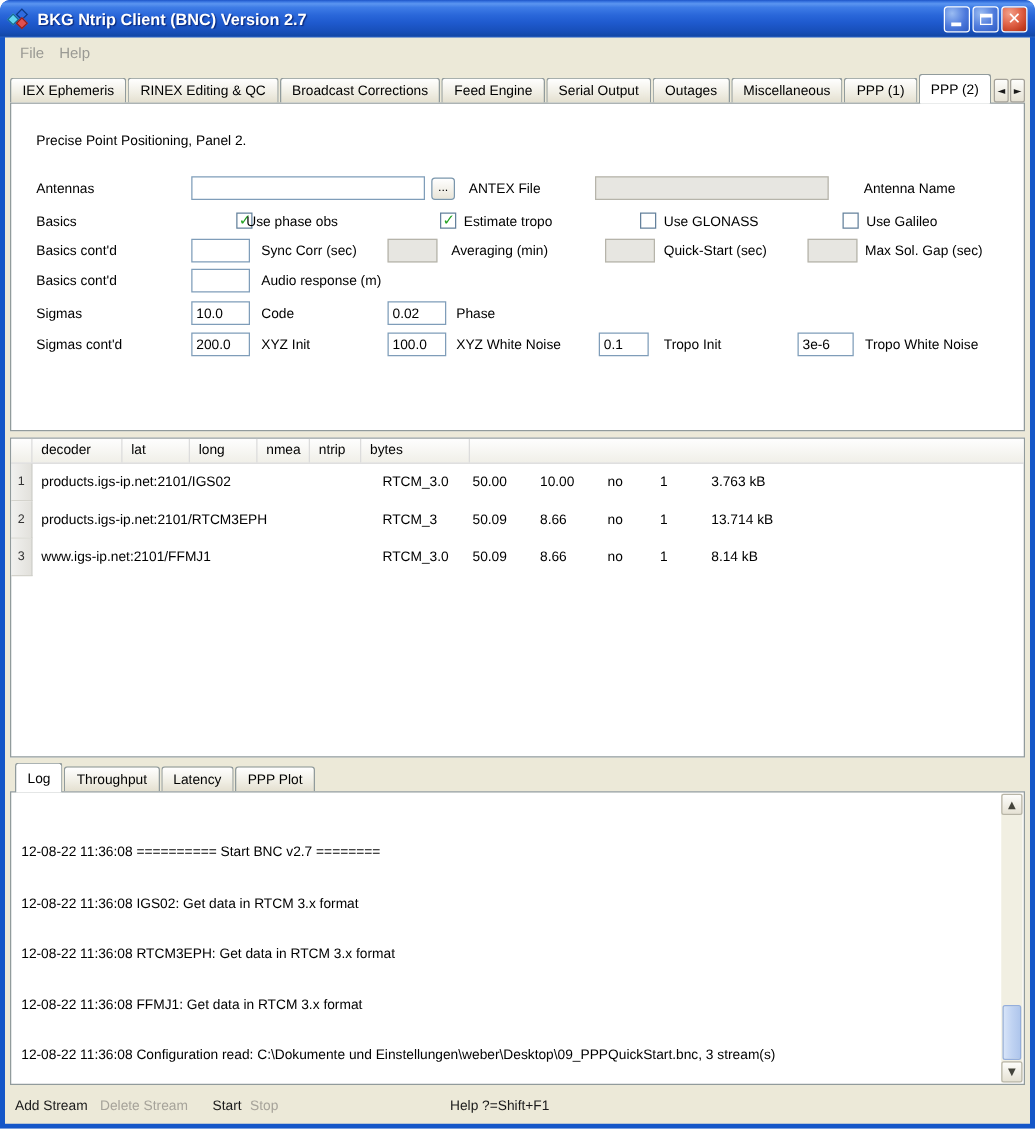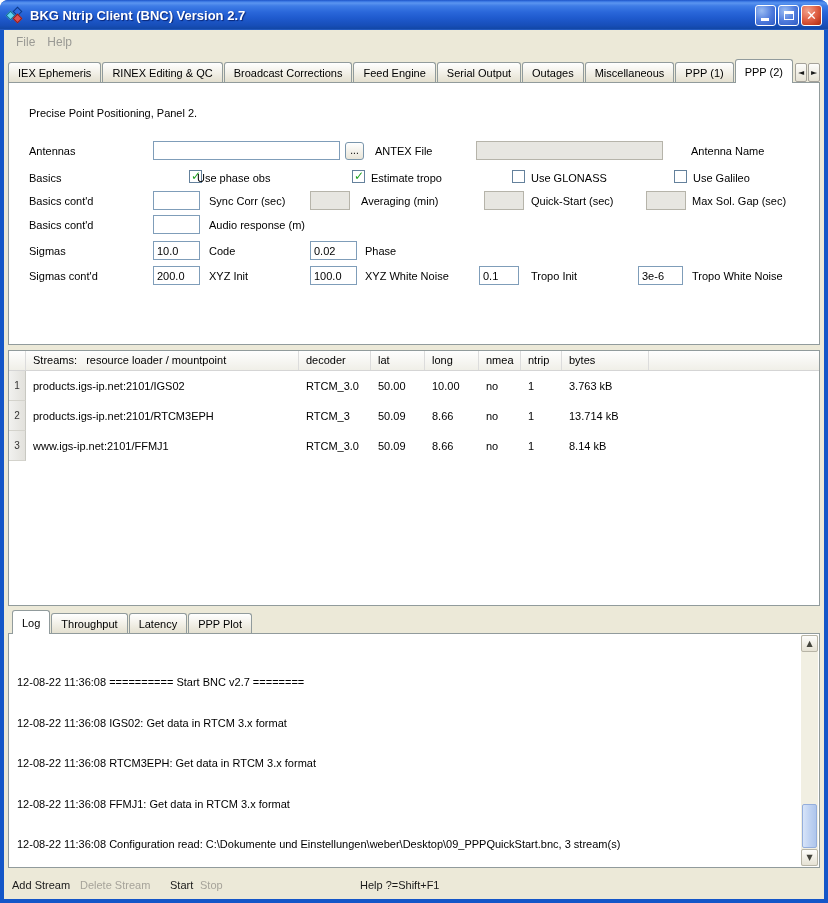--- a/index.html
+++ b/index.html
@@ -197,21 +197,20 @@
         <input class="finput" style="left: 470px; width: 40px;" value="0.1">
         <span class="flabel" style="left:522px">Tropo Init</span>
         <input class="finput" style="left: 629px; width: 45px;" value="3e-6">
         <span class="flabel" style="left:683px">Tropo White Noise</span>
       </div>
     </div>
 
     <div class="streams">
       <div class="s-header">
         <div class="s-hcell s-corner"></div>
-        <div class="s-hcell" style="width:273px">Streams:   resource loader / mountpoint</div>
         <div class="s-hcell" style="width:72px">decoder</div>
         <div class="s-hcell" style="width:54px">lat</div>
         <div class="s-hcell" style="width:54px">long</div>
         <div class="s-hcell" style="width:42px">nmea</div>
         <div class="s-hcell" style="width:41px">ntrip</div>
         <div class="s-hcell" style="width:87px">bytes</div>
         <div class="s-hcell s-fill"></div>
       </div>
 
       <div class="s-row">

